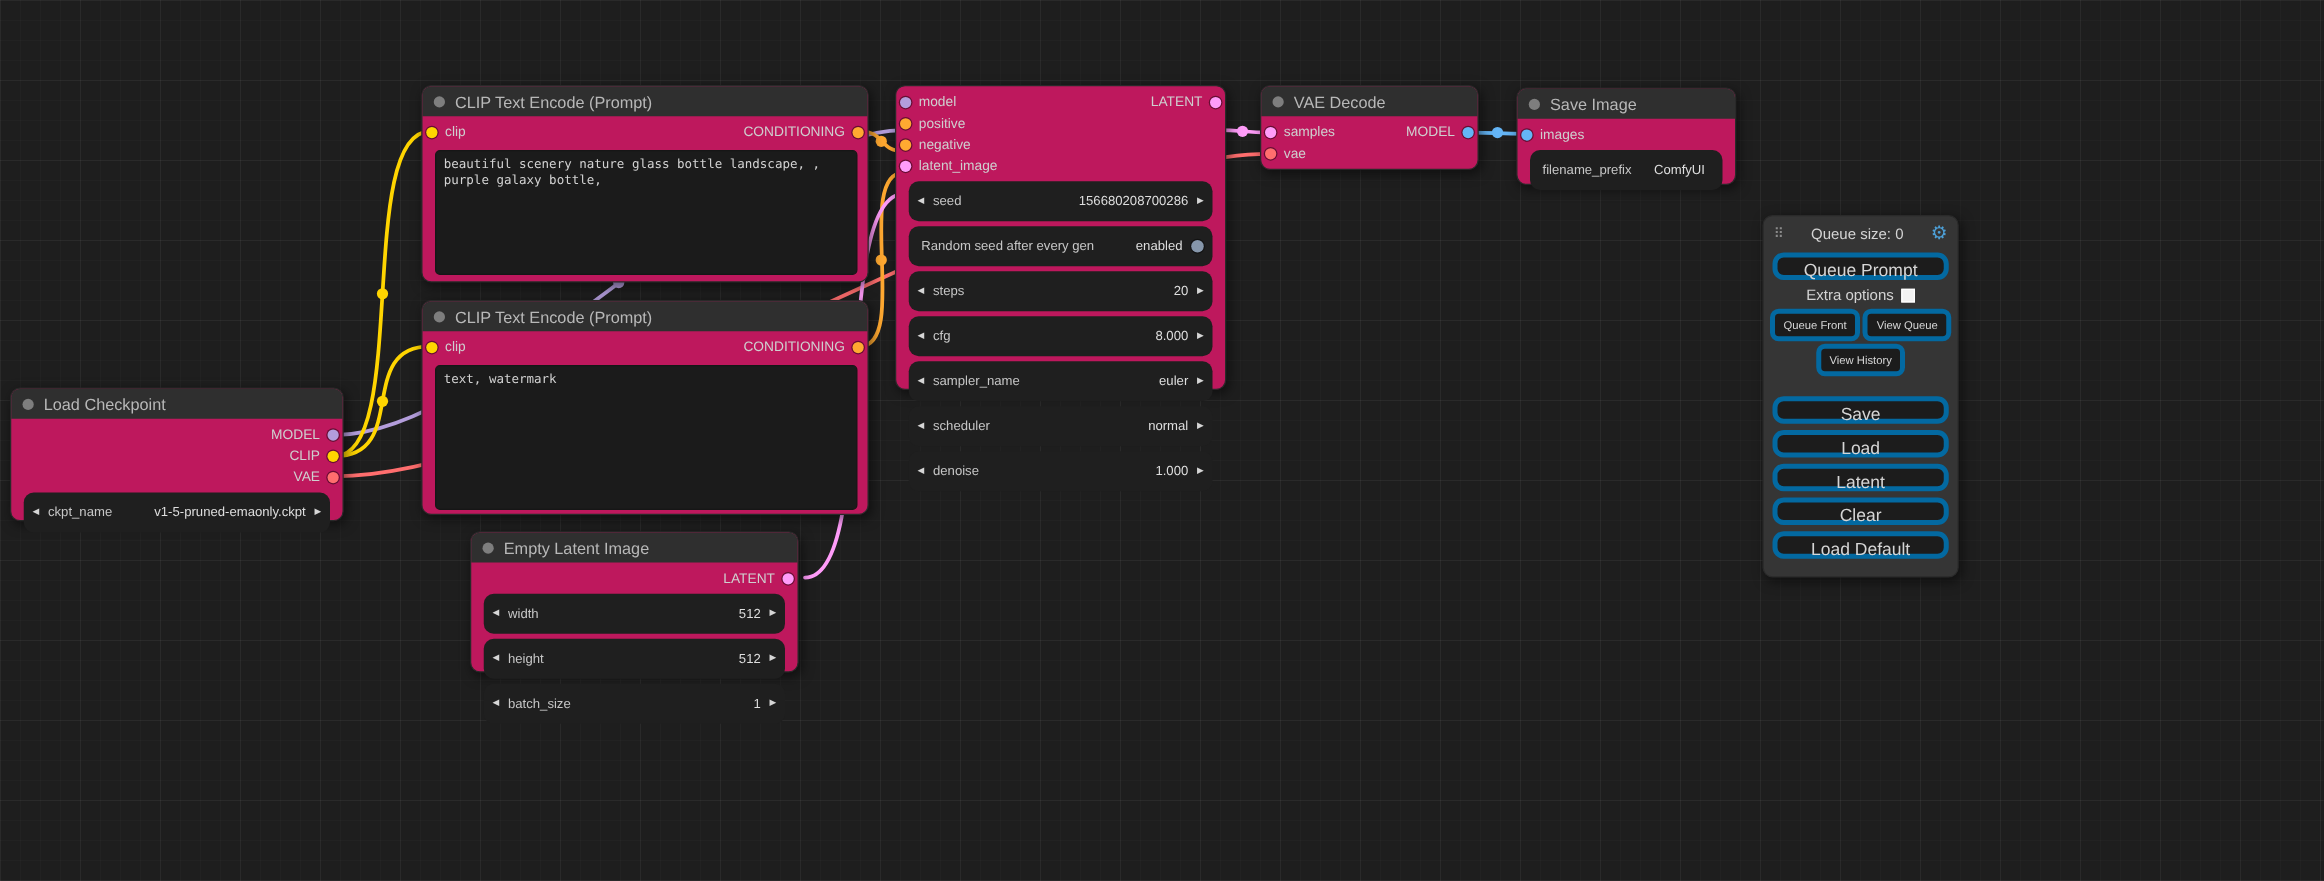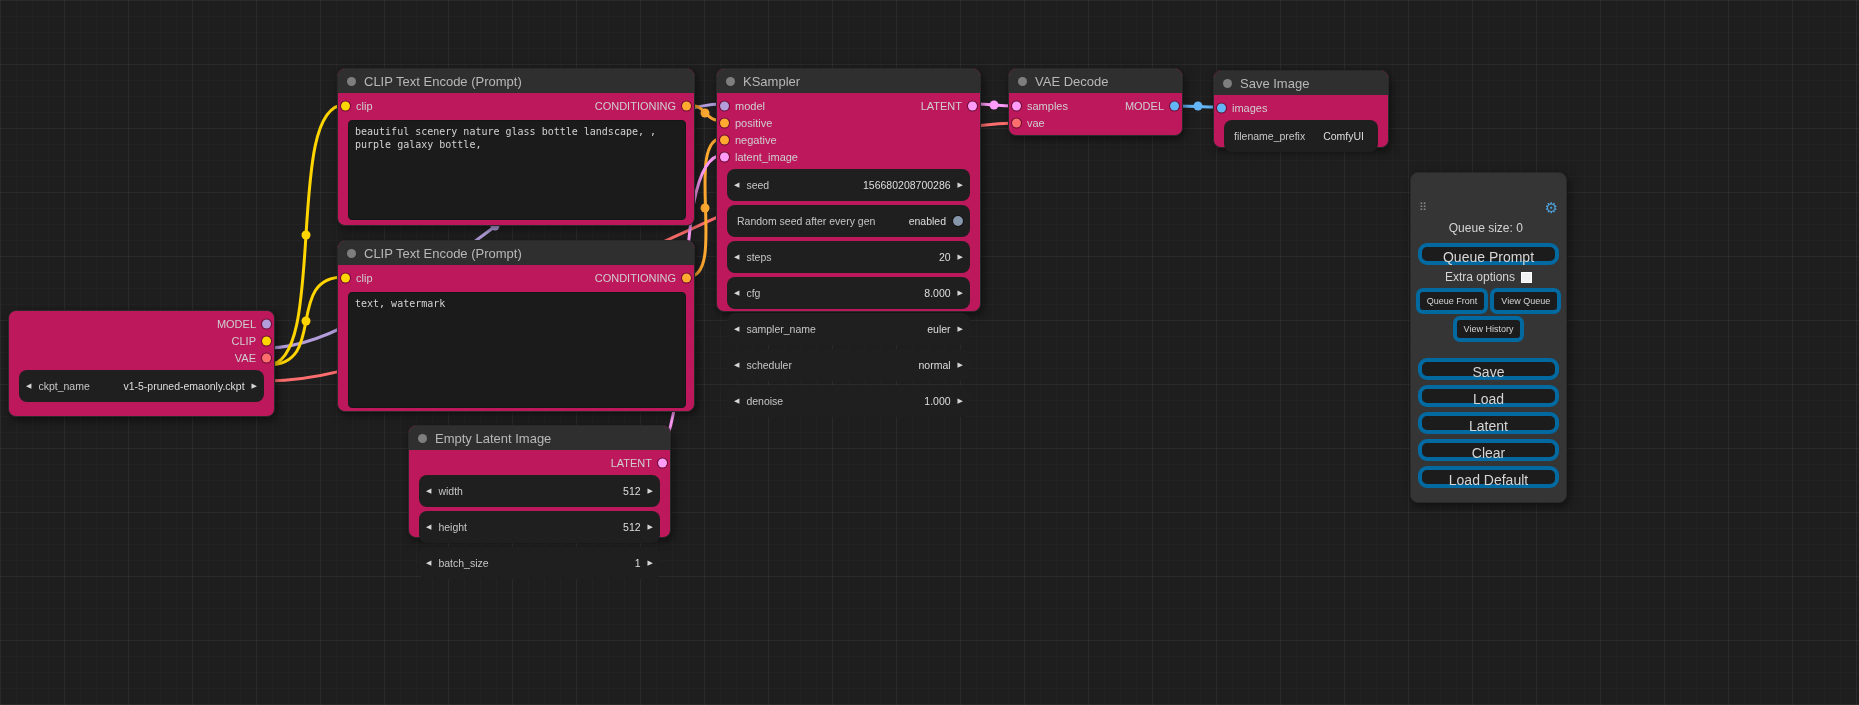--- a/index.html
+++ b/index.html
@@ -55,21 +55,21 @@
     color:#d2d2d2;font-family:"DejaVu Sans Mono",monospace;font-size:10px;line-height:13px;outline:none;
   }
 
   .menu{
     position:absolute;z-index:3;left:1410px;top:172px;width:157px;
     background:#353535;border:1px solid #2a2a2a;border-radius:8px;
     box-shadow:2px 3px 9px rgba(0,0,0,.5);box-sizing:border-box;padding-bottom:9px;
   }
   .menu-header{display:flex;align-items:center;padding:6px 8px 4px;}
   .drag{font-size:11px;color:#8a8a8a;flex:none;cursor:grab;}
-  .qsize{flex:1;text-align:center;font-size:12px;color:#d4d4d4;margin-top:42px;}
+  .qsize{flex:1;text-align:center;font-size:12px;color:#d4d4d4;}
   .gear{font-size:15px;color:#4d9fd6;flex:none;cursor:pointer;line-height:1;}
   .btn{
     display:block;background:#1c1c1c;border:4px solid #0369a1;color:#d6d6d6;
     border-radius:9px;font-family:"Liberation Sans",sans-serif;cursor:pointer;
   }
   .btn.big{width:141px;height:22px;font-size:14px;margin:4px auto 5px;line-height:20px;padding:0;}
   .btn.small{display:inline-block;height:26px;font-size:9px;line-height:12px;padding:0 7px;border-radius:7px;margin:0 1px;}
   .extra-row{display:flex;align-items:center;justify-content:center;gap:6px;margin:5px 0 4px;}
   .extra-label{font-size:12px;color:#d4d4d4;}
   .checkbox{width:9px;height:9px;background:#f2f2f2;border:1px solid #ffffff;flex:none;cursor:pointer;}
@@ -95,20 +95,24 @@
   <circle class="ldot-clip" cx="306" cy="321" r="4.5"></circle>
   <circle class="ldot-vae" cx="642" cy="252" r="4.5"></circle>
   <circle class="ldot-cond" cx="705" cy="113" r="4.5"></circle>
   <circle class="ldot-cond" cx="705" cy="208" r="4.5"></circle>
   <circle class="ldot-latent" cx="683" cy="309" r="4.5"></circle>
   <circle class="ldot-latent" cx="994" cy="105" r="4.5"></circle>
   <circle class="ldot-image" cx="1198" cy="106" r="4.5"></circle>
 </svg>
 
 <div class="node" style="left:8px;top:310px;width:267px;height:107px">
+  <div class="titlebar">
+    <span class="titledot"></span>
+    <span class="titletext">Load Checkpoint</span>
+  </div>
   <div class="ports">
     <div class="prow">
       <span class="plabel-out">MODEL</span>
       <span class="dot out c-model"></span>
     </div>
     <div class="prow">
       <span class="plabel-out">CLIP</span>
       <span class="dot out c-clip"></span>
     </div>
     <div class="prow">
@@ -149,21 +153,21 @@
     <div class="prow">
       <span class="dot in c-clip"></span>
       <span class="plabel-in">clip</span>
       <span class="plabel-out">CONDITIONING</span>
       <span class="dot out c-cond"></span>
     </div>
   </div>
   <textarea class="prompt-text" style="height: 116px;" spellcheck="false">text, watermark</textarea>
 </div>
 
-<div class="node" style="left:408px;top:425px;width:263px;height:113px">
+<div class="node" style="left:376px;top:425px;width:263px;height:113px">
   <div class="titlebar">
     <span class="titledot"></span>
     <span class="titletext">Empty Latent Image</span>
   </div>
   <div class="ports">
     <div class="prow">
       <span class="plabel-out">LATENT</span>
       <span class="dot out c-latent"></span>
     </div>
   </div>
@@ -181,24 +185,20 @@
   </div>
   <div class="widget">
     <span class="arr">◀</span>
     <span class="w-name">batch_size</span>
     <span class="w-val">1</span>
     <span class="arr">▶</span>
   </div>
 </div>
 
 <div class="node" style="left:716px;top:68px;width:265px;height:244px">
-  <div class="titlebar">
-    <span class="titledot"></span>
-    <span class="titletext">KSampler</span>
-  </div>
   <div class="ports">
     <div class="prow">
       <span class="dot in c-model"></span>
       <span class="plabel-in">model</span>
       <span class="plabel-out">LATENT</span>
       <span class="dot out c-latent"></span>
     </div>
     <div class="prow">
       <span class="dot in c-cond"></span>
       <span class="plabel-in">positive</span>

